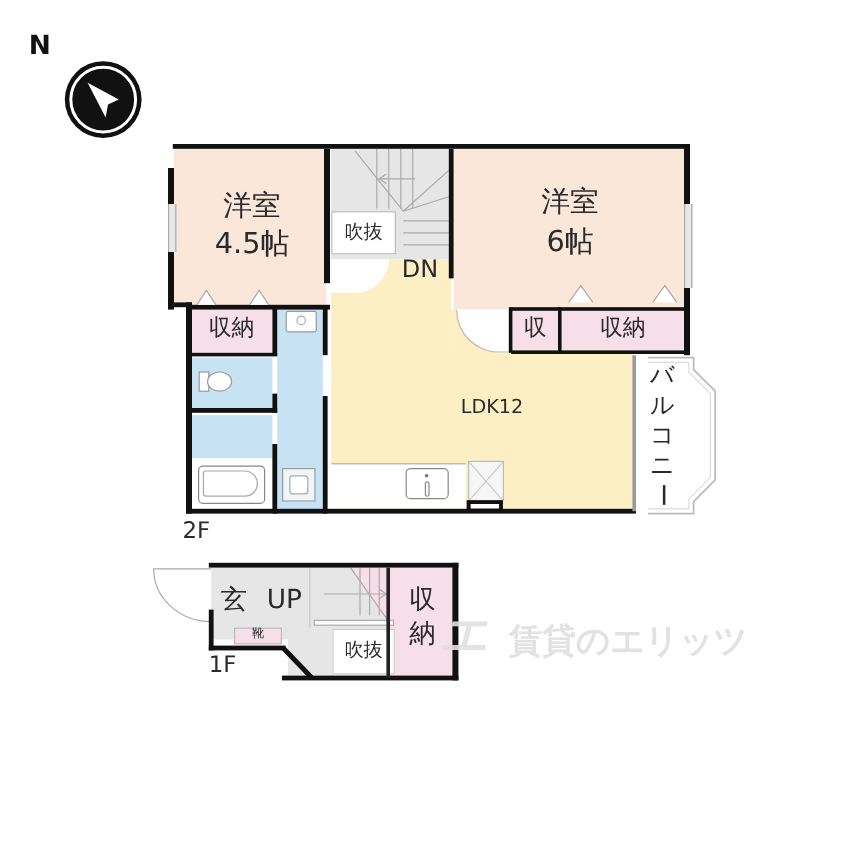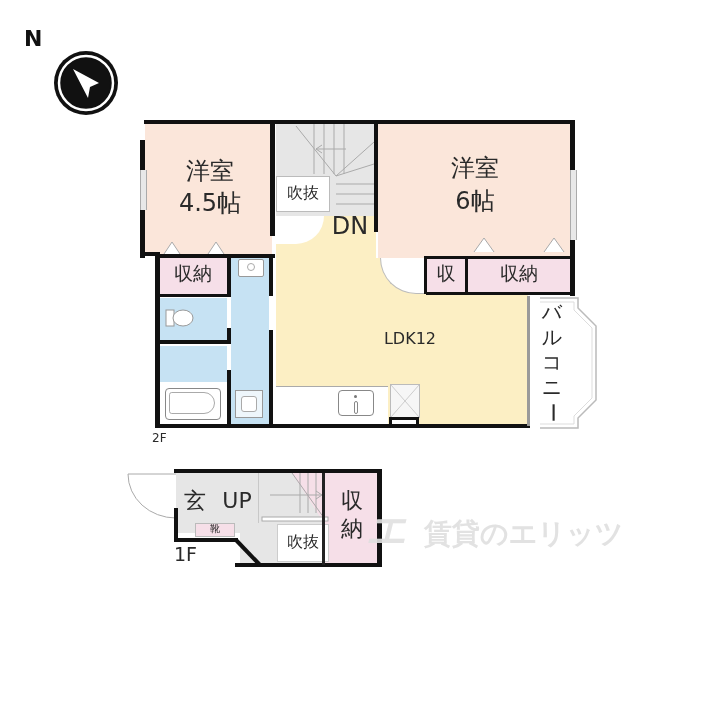--- a/index.html
+++ b/index.html
@@ -155,25 +155,25 @@
     <polyline points="4,20 14,6 24,20" fill="#fff" stroke="#aaa"></polyline>
     <polyline points="74,20 84,6 94,20" fill="#fff" stroke="#aaa"></polyline>
   </svg>
 
 <div class="lbl" style="left:160px;top:158px;width:100px;font-size:24px;">洋室</div>
 <div class="lbl" style="left:160px;top:190px;width:100px;font-size:24px;">4.5帖</div>
 <div class="lbl" style="left:425px;top:155px;width:100px;font-size:24px;">洋室</div>
 <div class="lbl" style="left:425px;top:188px;width:100px;font-size:24px;">6帖</div>
 <div class="lbl" style="left:340px;top:330px;width:140px;font-size:16px;">LDK12</div>
 <div class="lbl" style="left:276px;top:184px;width:54px;font-size:16px;">吹抜</div>
-<div class="lbl" style="left:325px;top:213px;width:50px;font-size:24px;">DN</div>
+<div class="lbl" style="left:325px;top:213px;width:50px;font-size:20px;">DN</div>
 <div class="lbl" style="left:159px;top:263px;width:68px;font-size:19px;">収納</div>
 <div class="lbl" style="left:426px;top:263px;width:40px;font-size:19px;">収</div>
 <div class="lbl" style="left:468px;top:263px;width:102px;font-size:19px;">収納</div>
-<div class="lbl" style="left:152px;top:432px;font-size:12px;">2F</div>
+<div class="lbl" style="left:152px;top:432px;font-size:19px;">2F</div>
 
 <div class="abs room-hall" style="left:176px;top:473px;width:148px;height:60px;"></div>
 <div class="abs room-hall" style="left:240px;top:523px;width:90px;height:40px;"></div>
 <div class="abs room-store" style="left:325px;top:473px;width:52px;height:92px;"></div>
 <div class="abs" style="left:258px;top:473px;width:120px;height:50px;">
   <svg width="120" height="50" viewBox="0 0 120 50">
     <polygon points="34,0 120,0 120,50 66,50" fill="#f6dfe8"></polygon>
     <g stroke="#aaa" fill="none">
         <line x1="0" y1="0" x2="0" y2="50"></line>
         <line x1="42" y1="0" x2="42" y2="40"></line>

